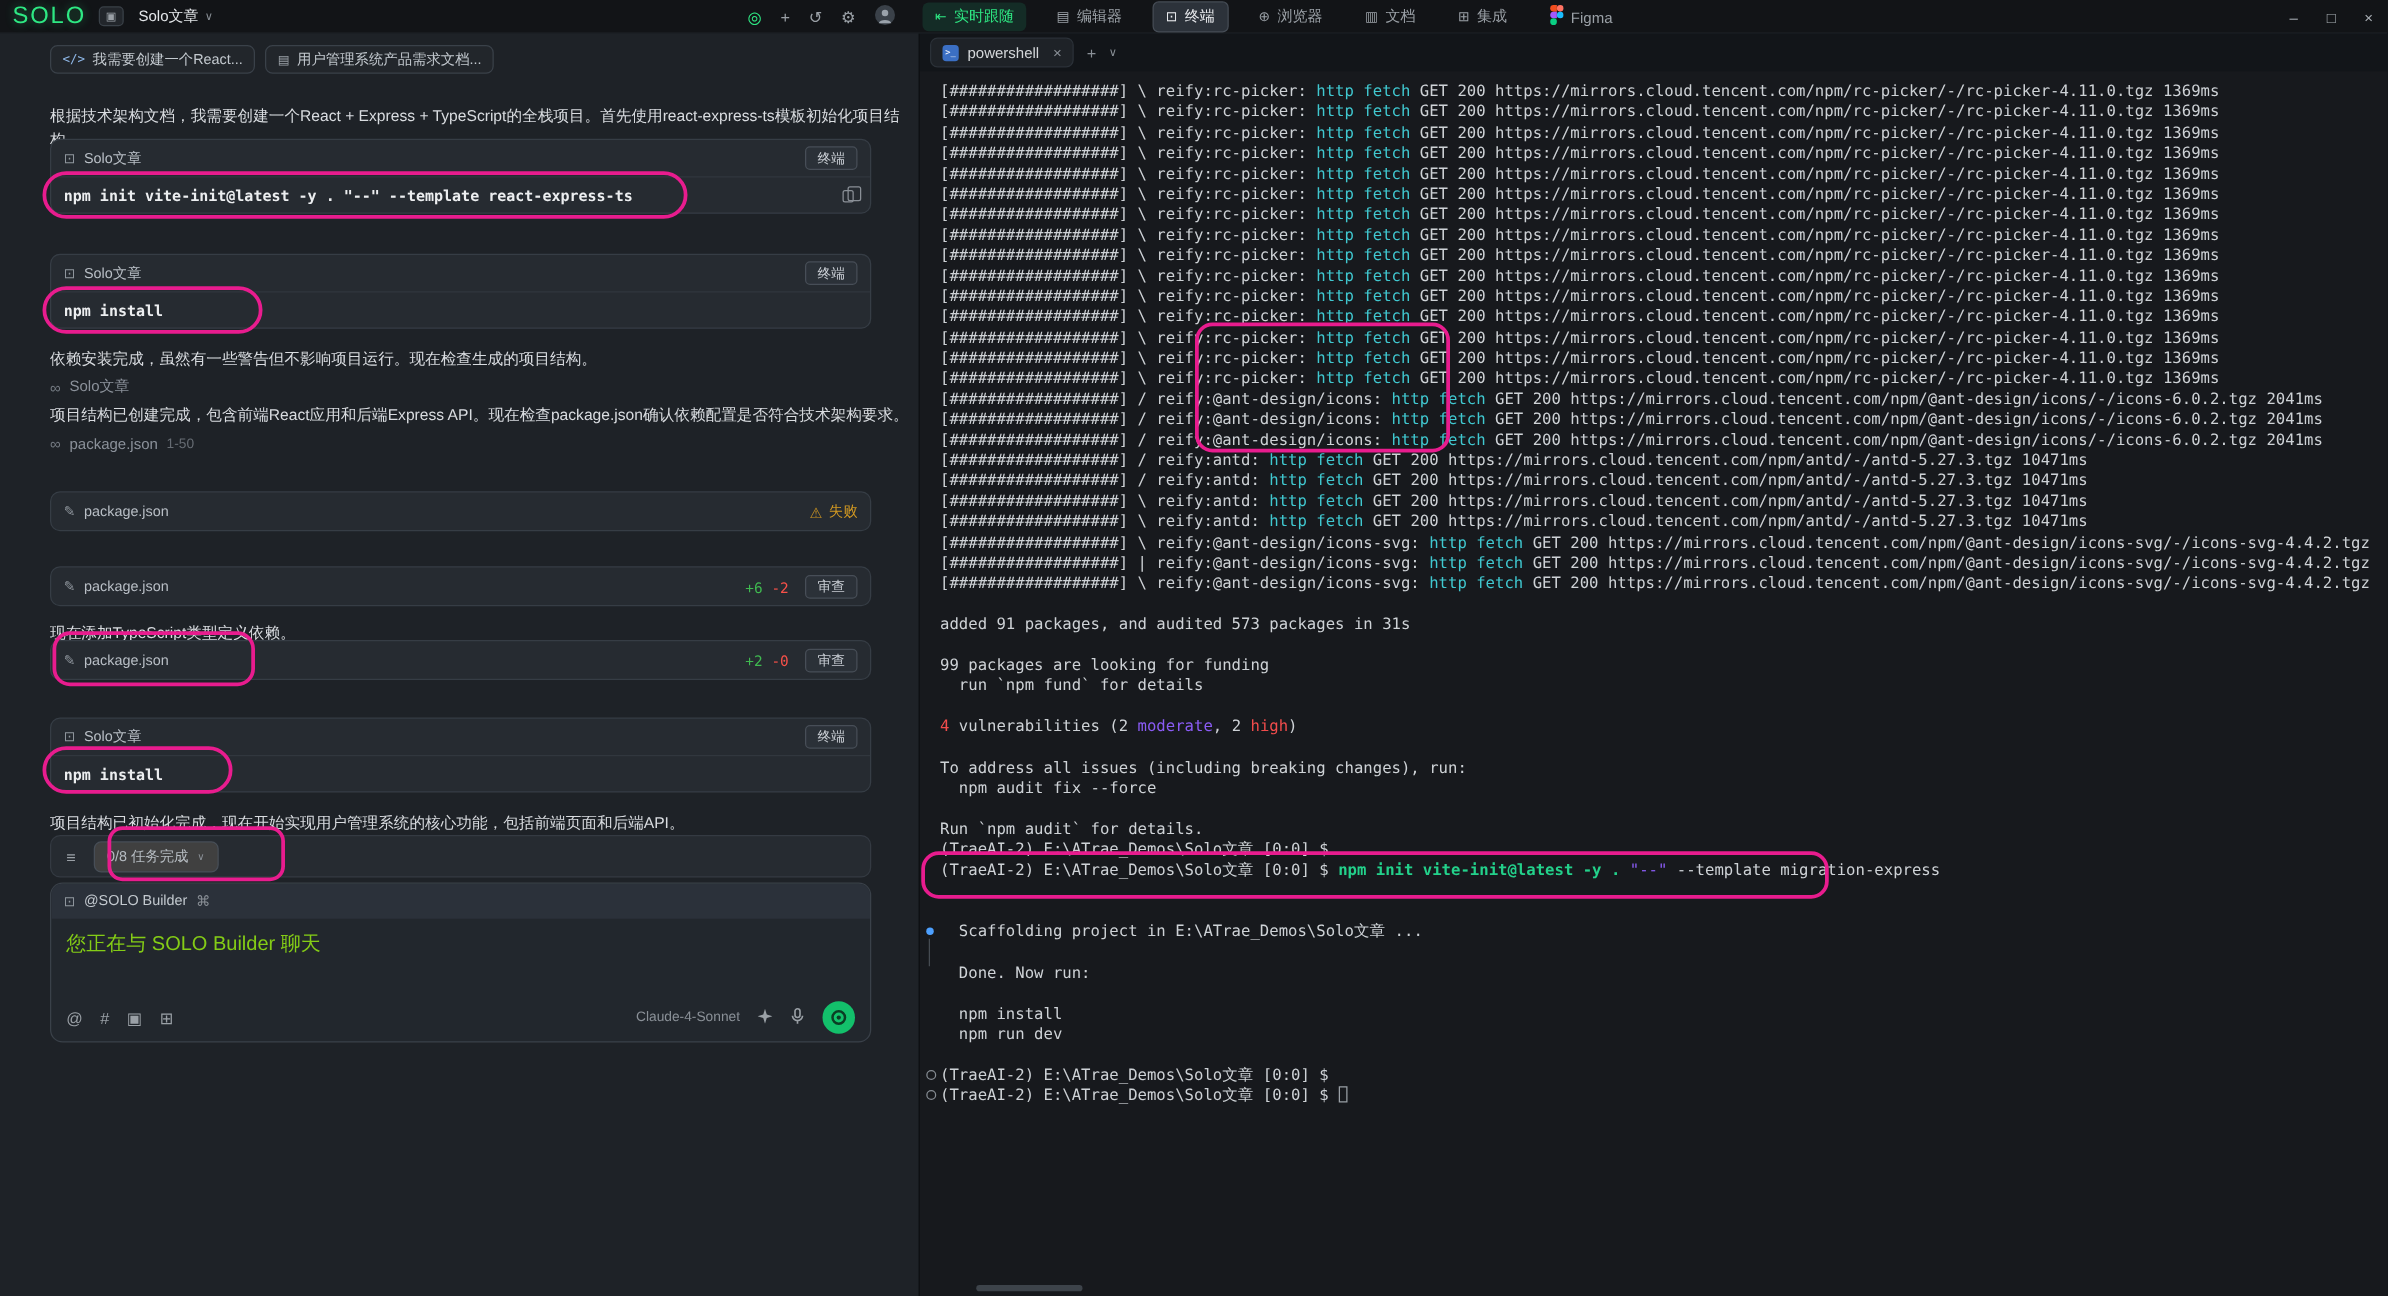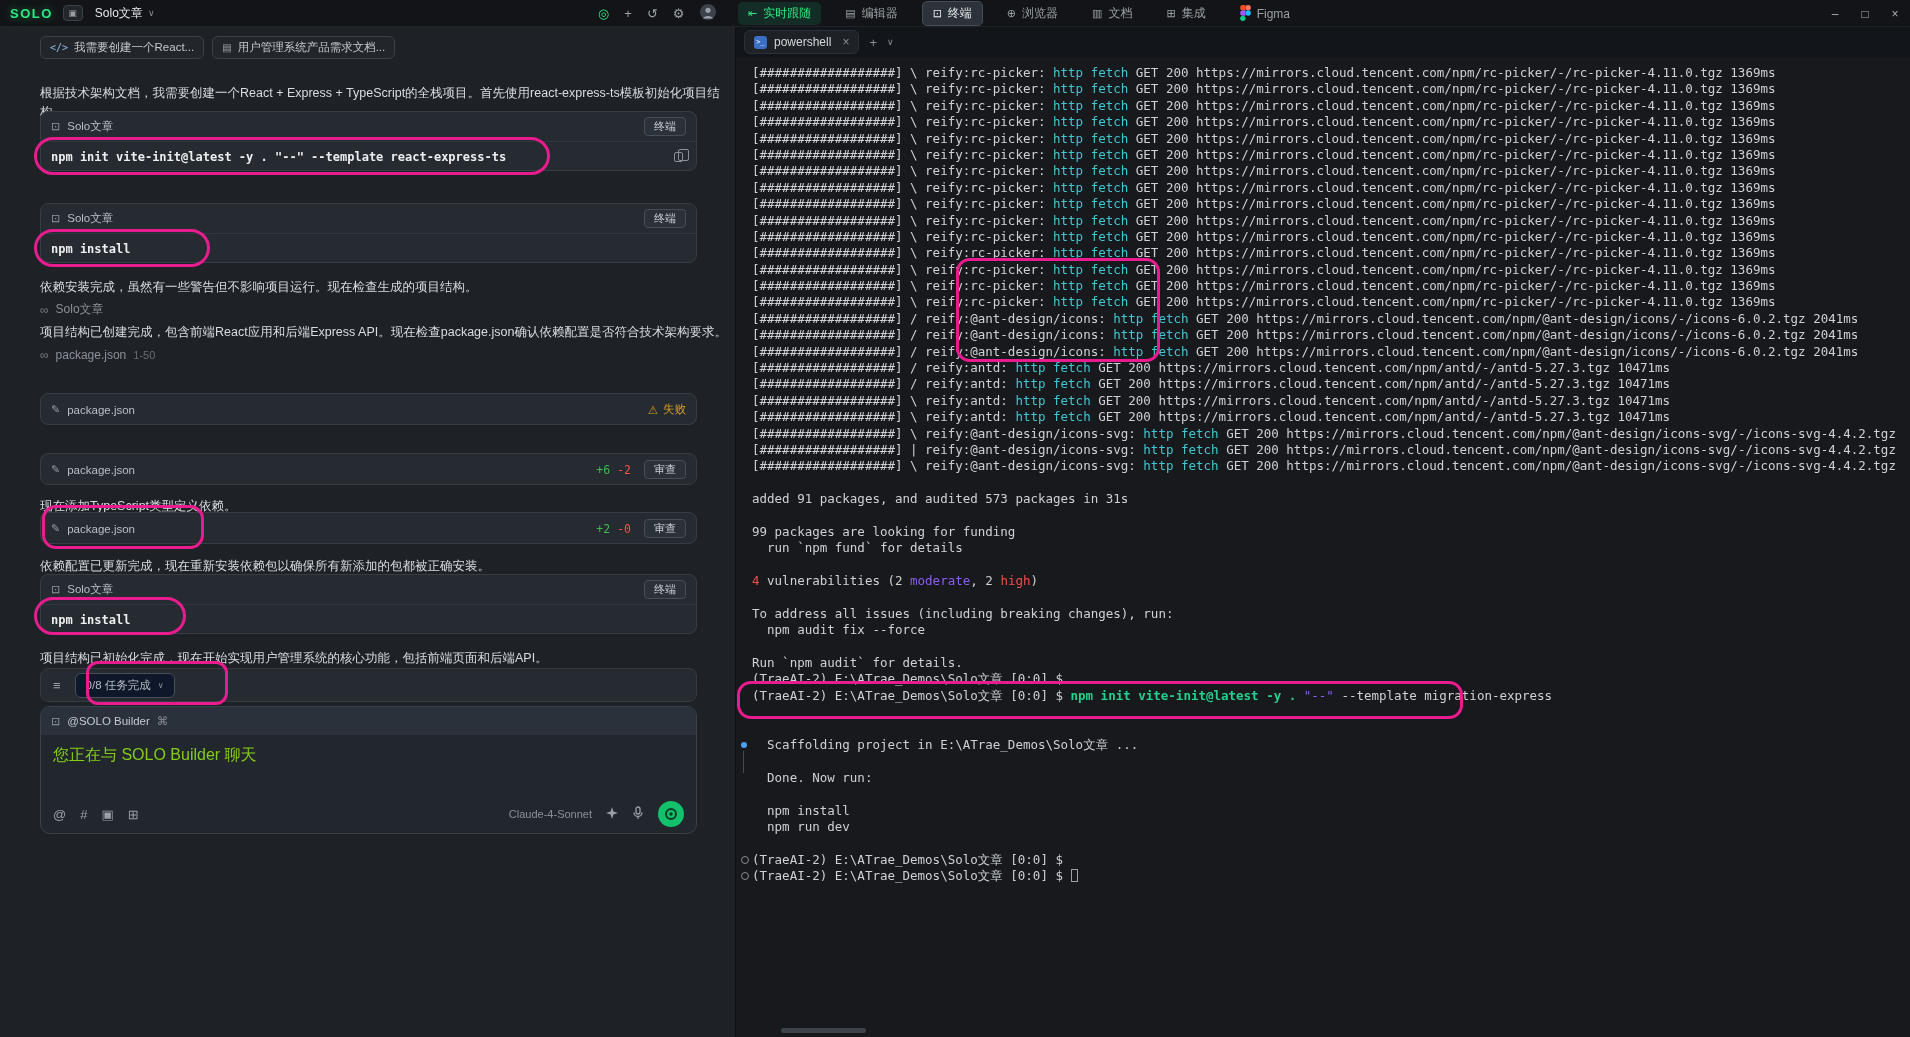--- a/index.html
+++ b/index.html
@@ -1,20 +1,20 @@
 <!DOCTYPE html>
 <html><head>
 <meta charset="utf-8">
 <style>
 *{box-sizing:border-box;margin:0;padding:0}
 html,body{width:1910px;height:1037px}
 body{background:#16181c;color:#d6d9dd;font-family:"Liberation Sans",sans-serif;overflow:hidden;position:relative}
 
 .topbar{height:27px;background:#121417;border-bottom:1px solid #1f2328;display:flex;align-items:center;position:relative}
-.logo{color:#2ee883;font-weight:bold;font-size:13px;letter-spacing:1.5px;margin-left:10px;text-shadow:0 0 8px rgba(46,232,131,.45)}
+.logo{color:#2ee883;font-weight:normal;font-size:19px;letter-spacing:1.5px;margin-left:10px;text-shadow:0 0 8px rgba(46,232,131,.45)}
 .appbox{width:20px;height:16px;border:1px solid #3a4148;border-radius:4px;background:#22262b;color:#9aa0a6;font-size:9px;display:flex;align-items:center;justify-content:center;margin-left:10px}
 .workspace{display:flex;align-items:center;gap:5px;margin-left:12px;font-size:12px;color:#e4e7ea}
 .caret{color:#8a9097;font-size:9px}
 .tb-icons{position:absolute;left:598px;top:0;height:27px;display:flex;align-items:center;gap:15px;color:#9aa0a6;font-size:13px}
 .tb-icons .accent{color:#2ee883}
 .tabs{position:absolute;left:738px;top:0;height:27px;display:flex;align-items:center;gap:14px}
 .tab{display:flex;align-items:center;gap:6px;font-size:12px;color:#9aa0a6;padding:3px 10px;border-radius:5px}
 .tab .ticon{font-size:11px}
 .tab.accent{color:#2ee883;background:rgba(35,209,139,.13)}
 .tab.active{color:#e8eaed;background:#2c323a;border:1px solid #454c55}
@@ -41,21 +41,21 @@
 .copyic{position:relative;width:9px;height:10px;border:1px solid #8a9097;border-radius:2px;margin-right:3px}
 .copyic::before{content:"";position:absolute;left:2.5px;top:-4px;width:9px;height:10px;border:1px solid #8a9097;border-radius:2px}
 .refrow{display:flex;align-items:center;gap:7px;font-size:12px;color:#8b919a}
 .refrow .range{color:#666c73;font-size:11px}
 .refrow .ricon{font-size:12px;color:#767c84}
 .fail{color:#d29922;font-size:11.5px;display:flex;gap:5px;align-items:center}
 .diffadd{color:#3fb950;font-size:11.5px;font-family:"DejaVu Sans Mono",monospace}
 .diffdel{color:#f85149;font-size:11.5px;font-family:"DejaVu Sans Mono",monospace;margin-right:6px}
 .taskbar{width:657px;height:34px;background:#262b31;border:1px solid #343a42;border-radius:8px;display:flex;align-items:center;padding:0 12px}
 .tbicon{color:#9aa0a6;font-size:13px}
-.taskchip{margin-left:14px;display:flex;align-items:center;gap:7px;border:1px solid #474e57;background:#0f172a;border-radius:6px;padding:4px 10px;font-size:11.5px;color:#b6bcc2}
+.taskchip{margin-left:14px;display:flex;align-items:center;gap:7px;border:1px solid #474e57;background:#404040;border-radius:6px;padding:4px 10px;font-size:11.5px;color:#b6bcc2}
 .smallcaret{font-size:8px;color:#8a9097}
 .composer{width:657px;height:128px;border:1px solid #3a4149;background:#22272d;border-radius:10px;position:relative;overflow:hidden}
 .comp-head{height:28px;background:#2b313a;display:flex;align-items:center;gap:7px;padding:0 10px;font-size:11.5px;color:#c3c9cf}
 .placeholder{padding:10px 12px;font-size:16px;color:#84cc16}
 .comp-foot{position:absolute;left:0;right:0;bottom:0;height:38px;display:flex;align-items:center;padding:0 12px;gap:14px;color:#9aa0a6;font-size:13px}
 .model{font-size:11px;color:#8a9097;margin-left:auto}
 .send{width:26px;height:26px;border-radius:50%;background:#13c06b;display:flex;align-items:center;justify-content:center}
 
 .term{flex:1;position:relative;background:#17191d;border-left:1px solid #0e1013}
 .termtabs{height:30px;background:#121519;display:flex;align-items:center;padding-left:8px;gap:10px}
@@ -225,21 +225,20 @@
       <div class="crow1">
           <span class="cicon2">✎</span>
           <span class="ctitle">package.json</span>
           <span class="spacer"></span>
           <span class="diffadd">+2</span>
           <span class="diffdel">-0</span>
           <span class="btn">审查</span>
         </div>
     </div>
 
-    <p class="blk para" style="top:530px">依赖配置已更新完成，现在重新安装依赖包以确保所有新添加的包都被正确安装。</p>
 
     <div class="blk card" style="top:547px;height:60px">
       <div class="chead">
           <span class="cicon2">⊡</span>
           <span class="ctitle">Solo文章</span>
           <span class="spacer"></span>
           <span class="btn">终端</span>
         </div>
       <div class="crow">
           <span class="cmd">npm install</span>

